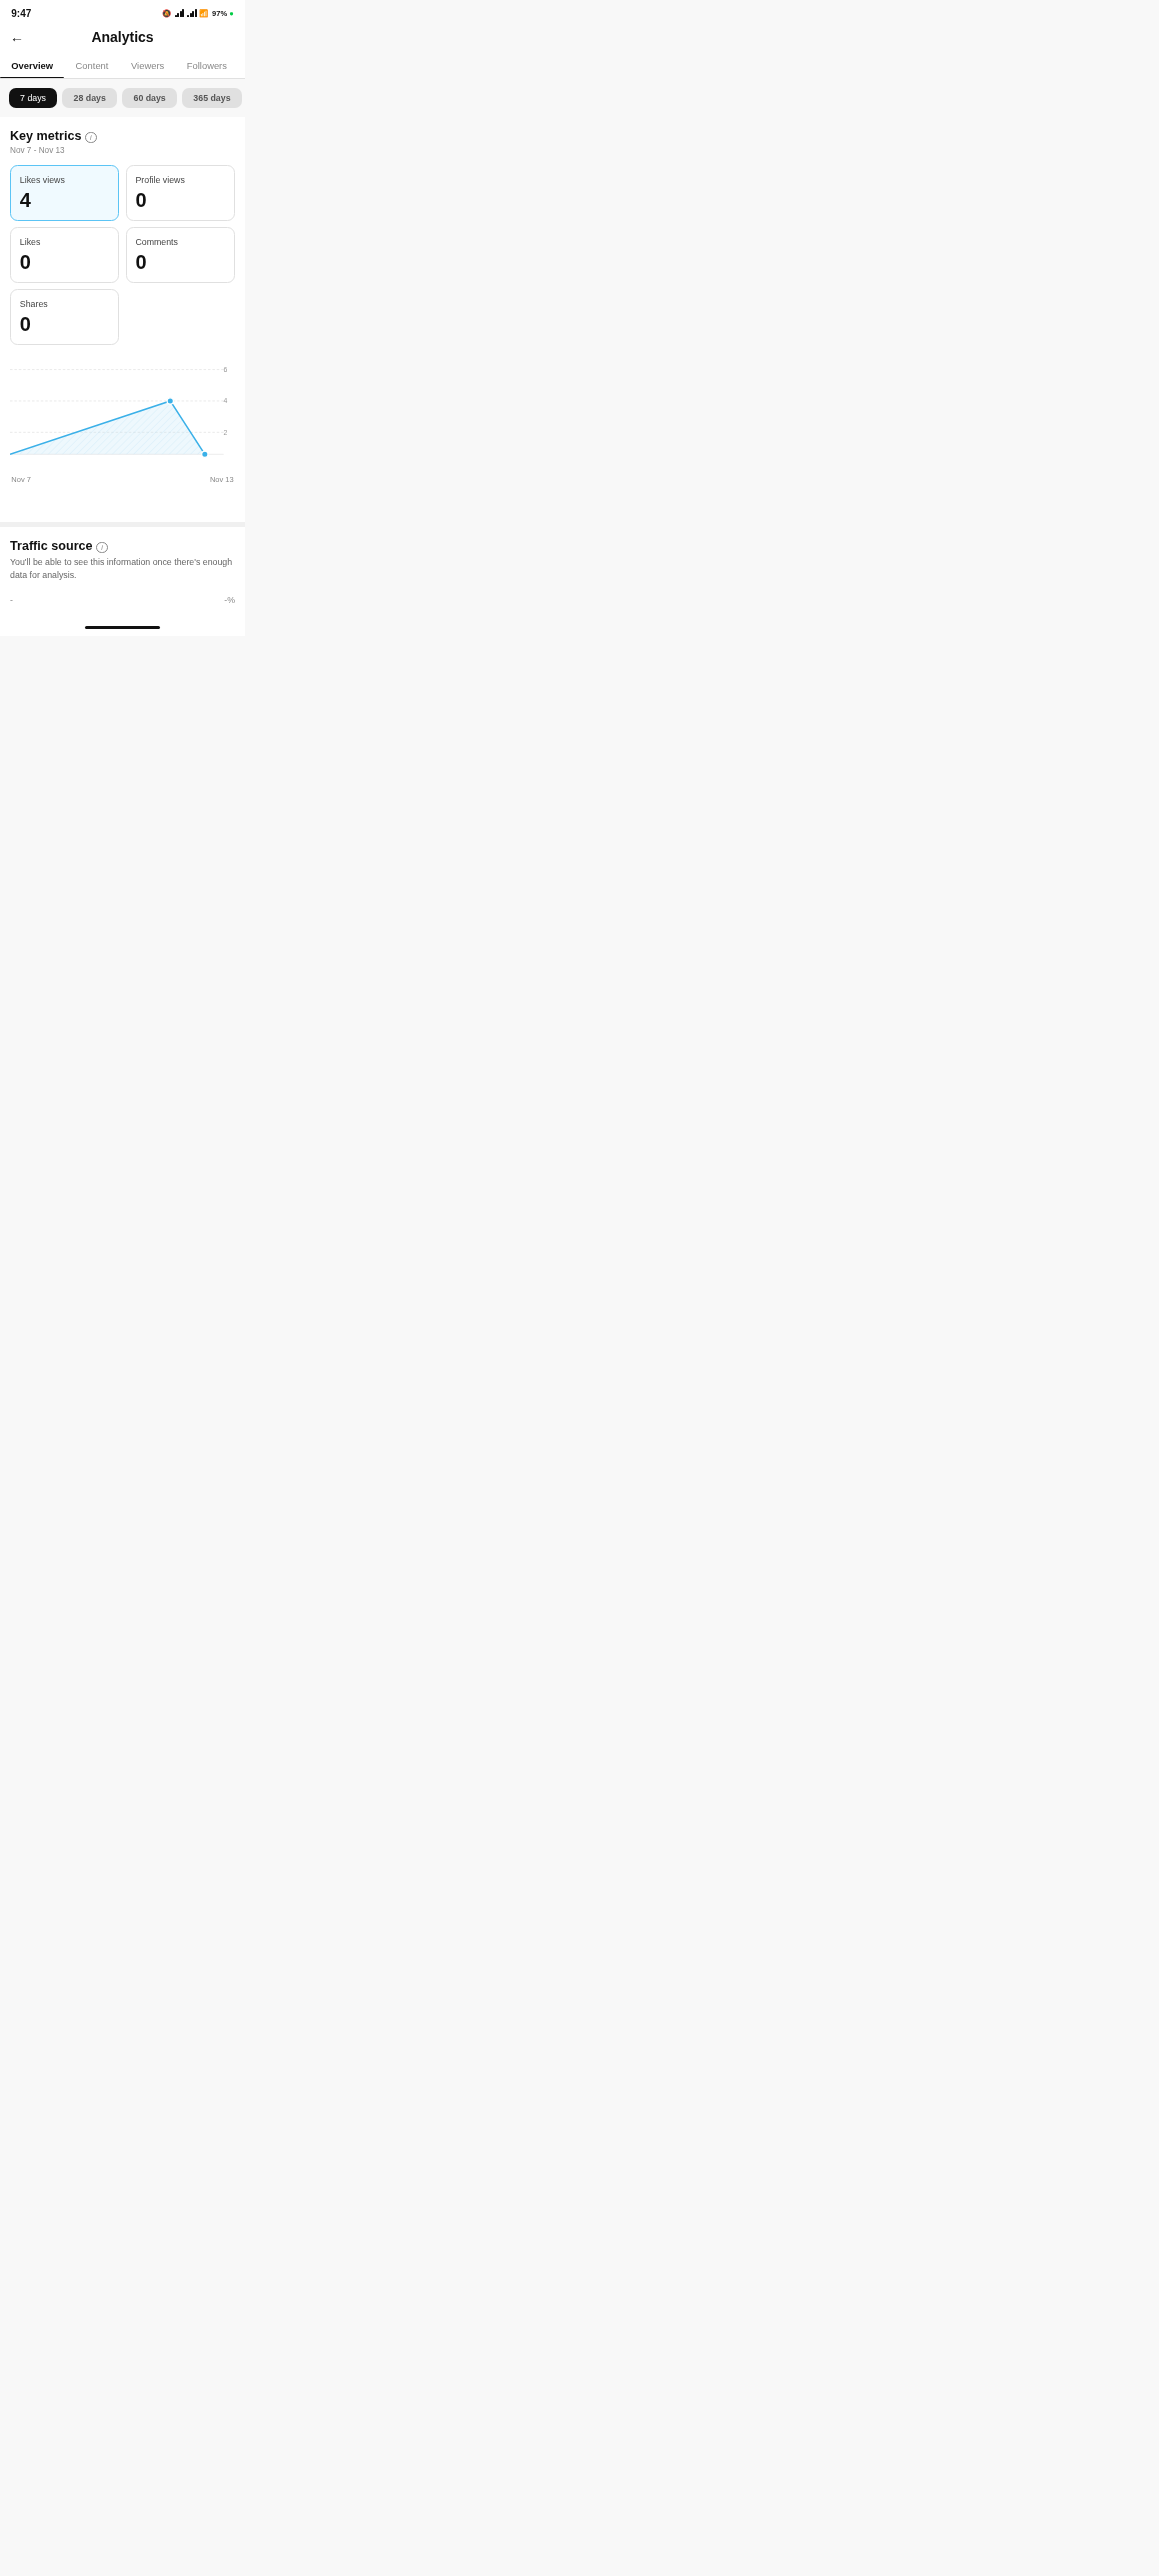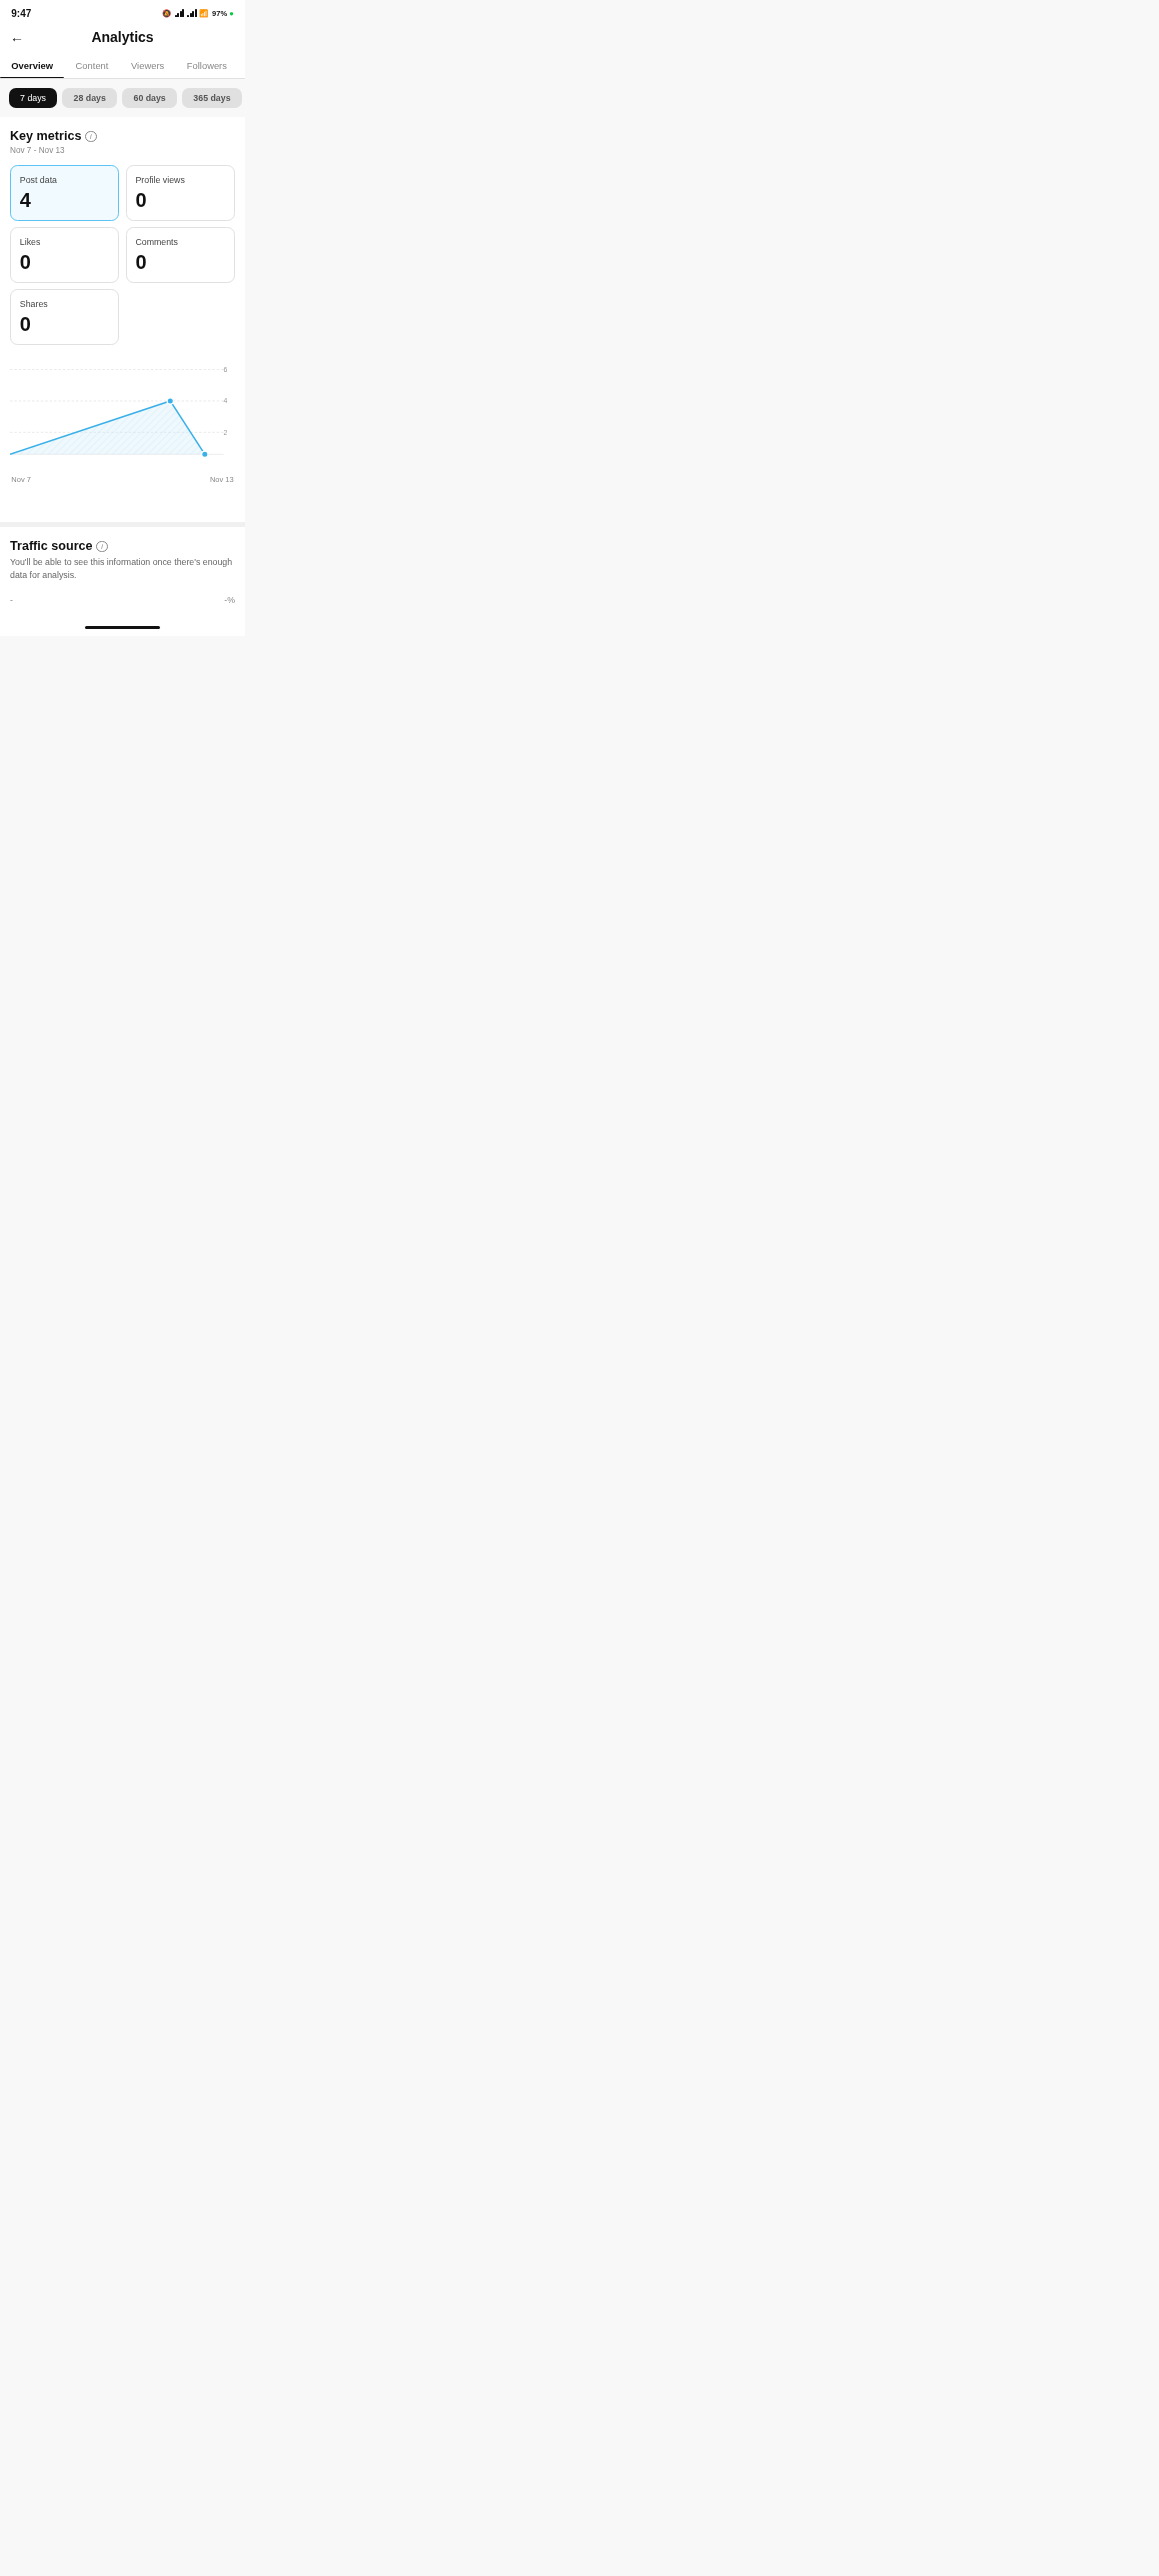--- a/index.html
+++ b/index.html
@@ -132,21 +132,21 @@
     .content {
       background: #fff;
       margin: 0;
       padding: 12.6px 10px;
     }
 
     .section-title {
       font-size: 12.6px;
       font-weight: 700;
       display: flex;
-      align-items: center;
+      align-items: flex-end;
       gap: 3.8px;
       margin-bottom: 2.5px;
     }
     .info-icon {
       width: 11.3px;
       height: 11.3px;
       border: 0.9px solid #888;
       border-radius: 50%;
       display: inline-flex;
       align-items: center;
@@ -315,21 +315,21 @@
 
   <div class="section-title">
     <span>Key metrics</span>
     <span class="info-icon">i</span>
   </div>
   <div class="date-range">Nov 7 - Nov 13</div>
 
   <div class="metrics-grid">
 
     <div class="metric-card selected">
-      <div class="metric-label">Post data</div>
+      <div class="metric-label">Likes views</div>
       <div class="metric-value">4</div>
     </div>
 
     <div class="metric-card">
       <div class="metric-label">Profile views</div>
       <div class="metric-value">0</div>
     </div>
 
     <div class="metric-card">
       <div class="metric-label">Likes</div>

